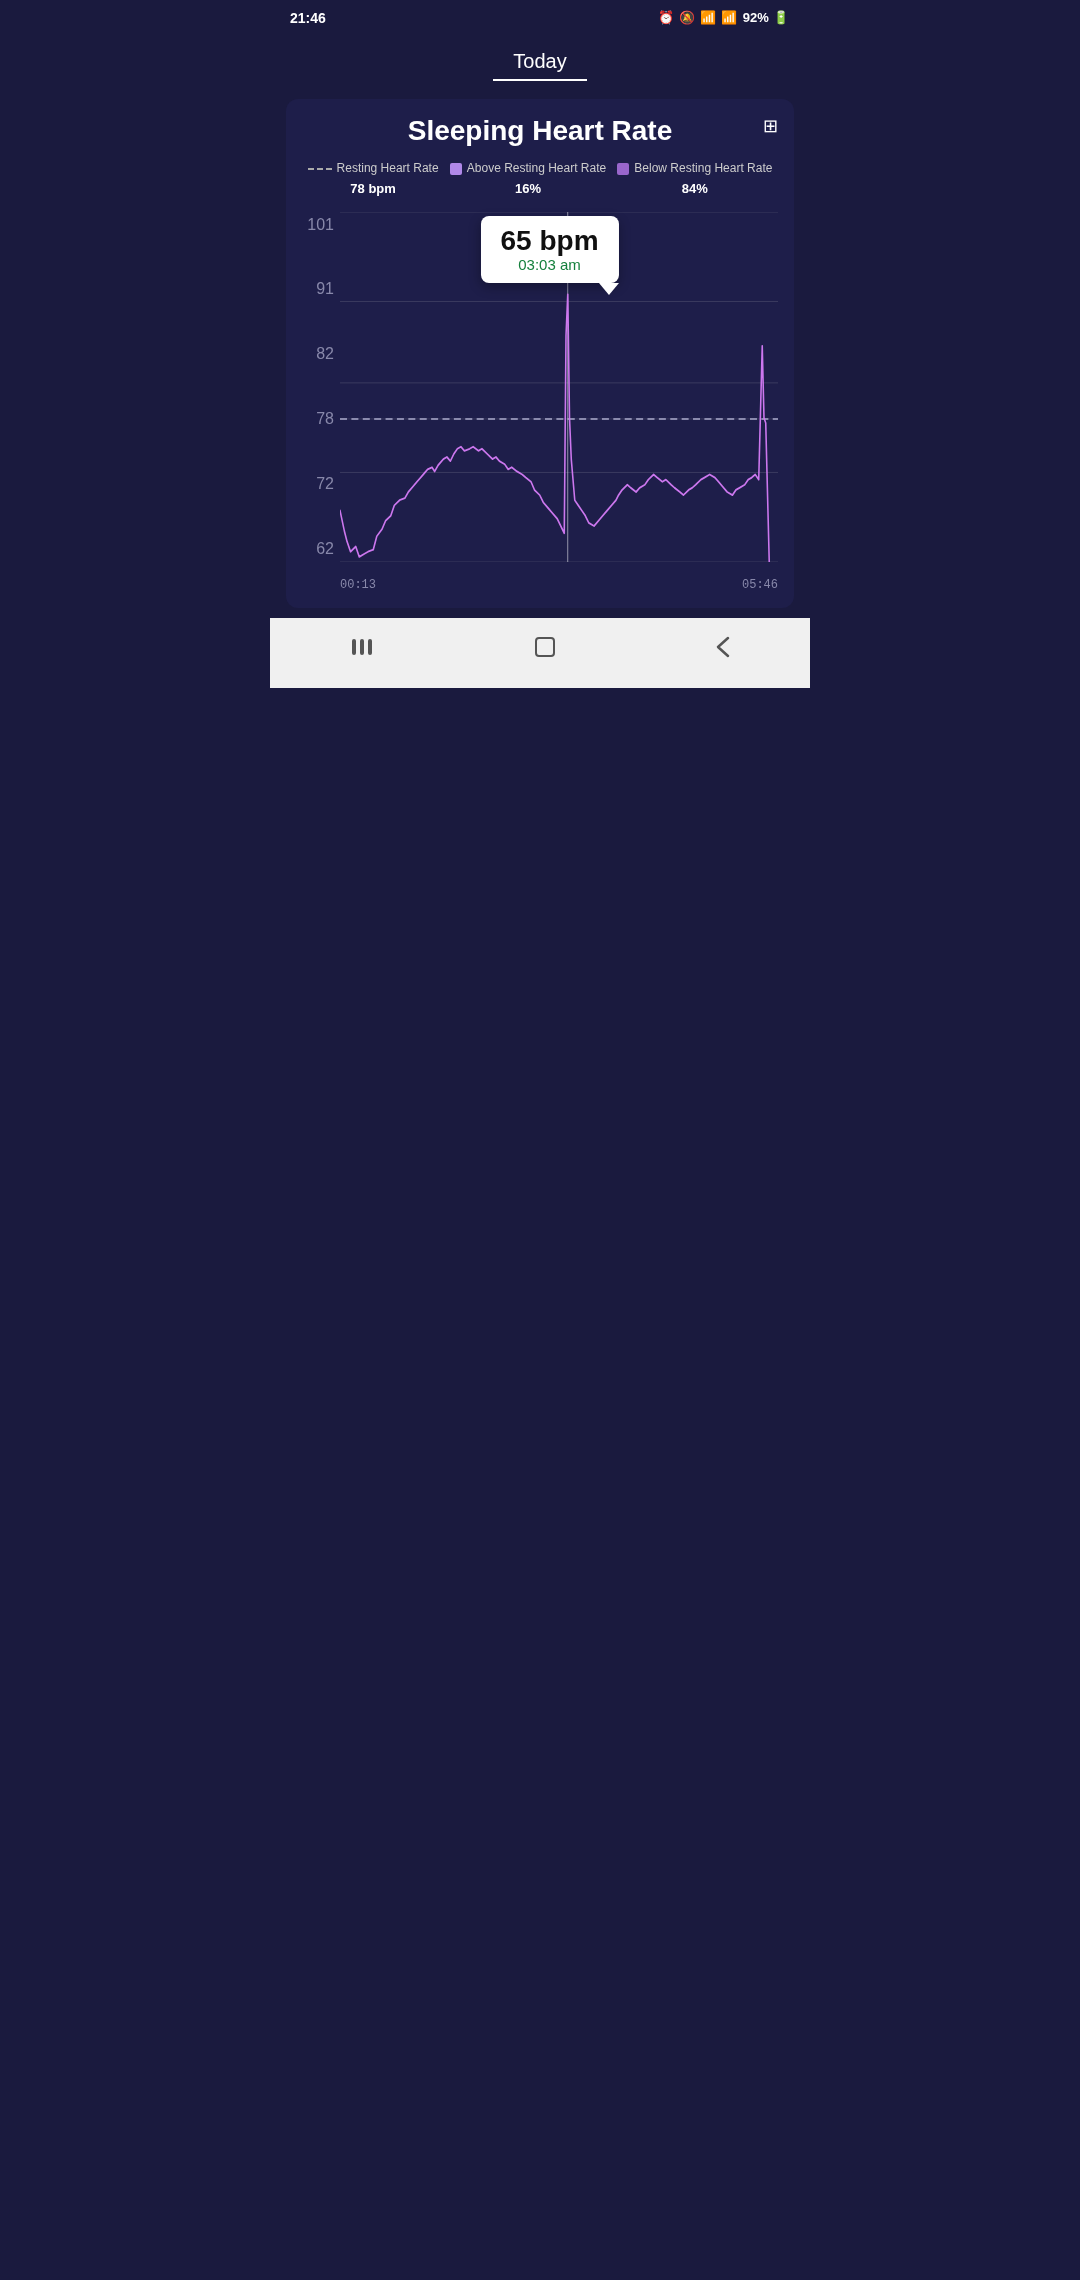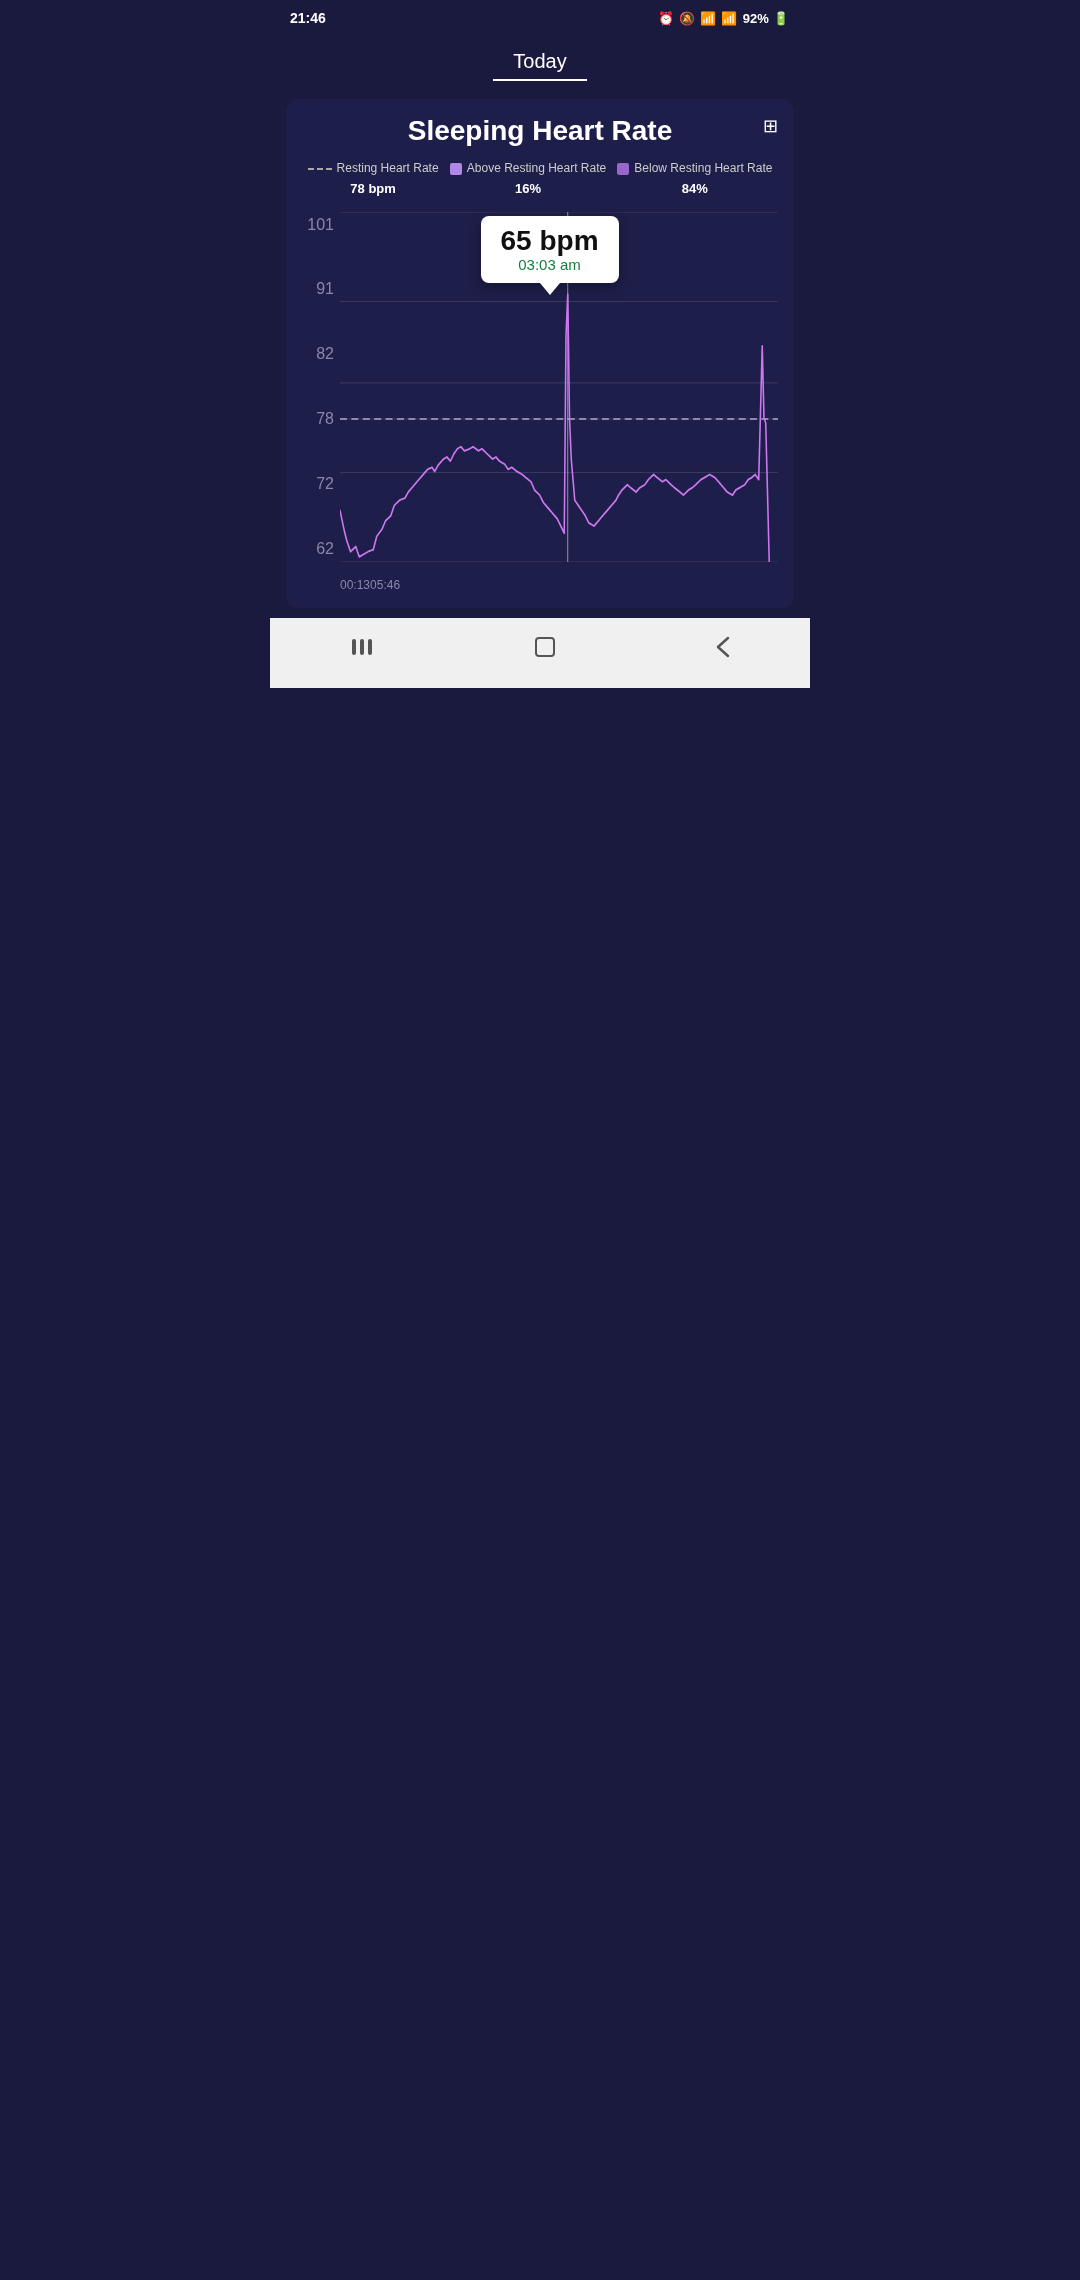--- a/index.html
+++ b/index.html
@@ -11,21 +11,21 @@
       background: #1a1a3e;
       font-family: -apple-system, BlinkMacSystemFont, 'Segoe UI', sans-serif;
       color: white;
       overflow-x: hidden;
     }
 
     
     .status-bar {
       display: flex;
       justify-content: space-between;
-      align-items: center;
+      align-items: flex-start;
       padding: 10px 20px 6px;
       font-size: 14px;
       font-weight: 600;
       gap: 16px;
     }
     .status-right {
       display: flex;
       align-items: center;
       gap: 5px;
       font-size: 13px;
@@ -182,21 +182,23 @@
       top: 0;
       bottom: 30px;
     }
     .chart-x-labels {
       position: absolute;
       left: 38px;
       right: 0;
       bottom: 0;
       height: 26px;
       display: flex;
+      justify-content: space-between;
       align-items: flex-end;
+      font-family: Liberation Mono, monospace;
     }
     .x-label {
       font-size: 12px;
       color: #8888aa;
     }
     svg.chart-svg {
       width: 100%;
       height: 100%;
     }
 
@@ -260,21 +262,21 @@
       <div class="legend-header">
         <div class="legend-dot" style="background:#9966cc;"></div>
         <span class="legend-label">Below Resting Heart Rate</span>
       </div>
       <span class="legend-value">84%</span>
     </div>
   </div>
 
   <div class="chart-wrapper">
 
-    <div class="tooltip-container" style="left:52%; top:4px;">
+    <div class="tooltip-container" style="left:52%; top:4px;align-items:flex-end;">
       <div class="tooltip-box">
         <div class="tooltip-bpm">65 bpm</div>
         <div class="tooltip-time">03:03 am</div>
       </div>
       <div class="tooltip-arrow"></div>
     </div>
 
     <div class="chart-y-labels">
       <span class="y-label">101</span>
       <span class="y-label">91</span>

